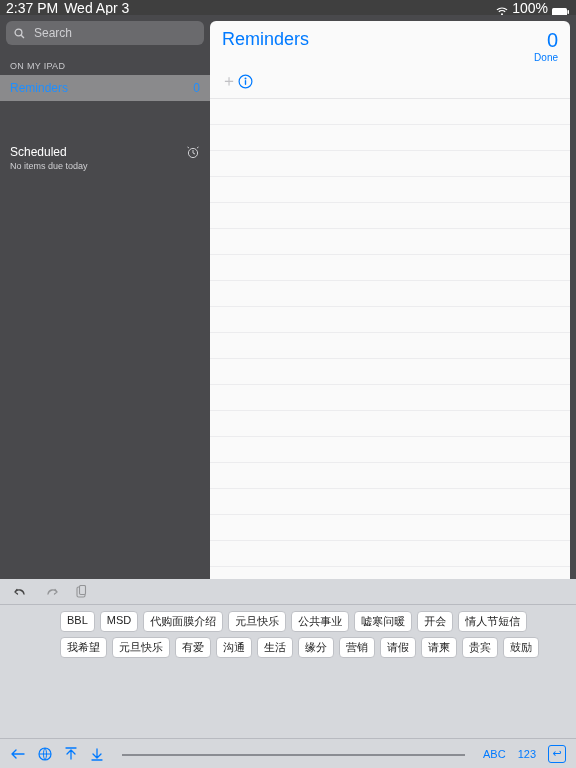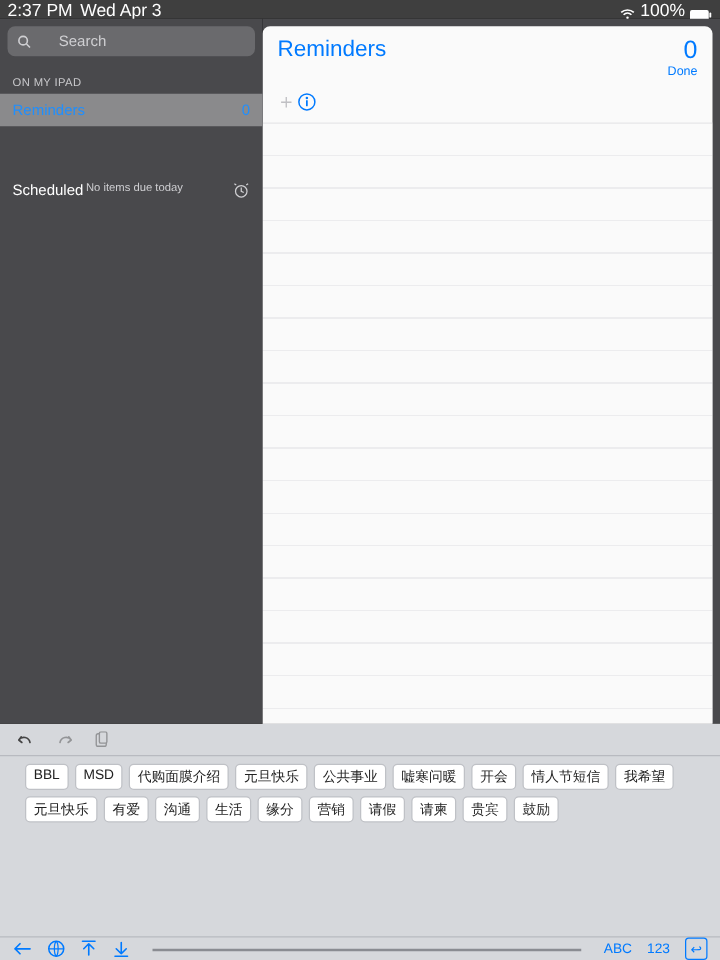--- a/index.html
+++ b/index.html
@@ -8,25 +8,25 @@
 
   
   .statusbar { height: 15px; background: #3f3f3f; color: #fff; display: flex; align-items: center; font-size: 14px; padding: 0 6px; }
   .statusbar .left { flex: 1; display: flex; gap: 6px; }
   .statusbar .right { display: flex; gap: 4px; align-items: flex-end; }
 
   .main { flex: 1; display: flex; min-height: 0; }
 
   
   .sidebar { width: 210px; background: #49494c; display: flex; flex-direction: column; padding: 6px; position: relative; }
-  .searchbox { background: #6a6a6d; border-radius: 6px; height: 24px; display: flex; align-items: center; padding: 0 8px; color: #cfcfd2; font-size: 12px; gap: 22px; }
+  .searchbox { background: #6a6a6d; border-radius: 6px; height: 24px; display: flex; align-items: center; padding: 0 8px; color: #cfcfd2; font-size: 12px; gap: 9px; }
   .sect-label { color: #c9c9cc; font-size: 9px; letter-spacing: .3px; margin: 16px 4px 4px; }
   .list-selected { background: #8a8a8c; margin: 0 -6px; padding: 6px 10px; display: flex; justify-content: space-between; color: #1f8fff; font-size: 12px; }
   .scheduled { margin: 36px -6px 0; padding: 8px 10px; color: #fff; display: flex; justify-content: space-between; align-items: flex-start; }
-  .scheduled .txt { display: flex; flex-direction: row; gap: 2px; }
+  .scheduled .txt { display: flex; flex-direction: column; gap: 2px; }
   .scheduled .title { font-size: 12px; }
   .scheduled .sub { font-size: 9px; color: #cfcfd2; text-align: center; }
   .scheduled .clk { color: #cfcfd2; font-size: 13px; }
 
   
   .panelwrap { flex: 1; background: #49494c; padding: 6px 6px 0 0; }
   .panel { background: #fafafa; border-radius: 6px 6px 0 0; height: 100%; display: flex; flex-direction: column; overflow: hidden; }
   .panel-hd { padding: 8px 12px 2px; display: flex; justify-content: space-between; align-items: flex-start; }
   .panel-hd .lt { color: #007aff; font-size: 18px; font-weight: 400; }
   .panel-hd .rt { text-align: right; }
@@ -35,23 +35,23 @@
   .row { display: flex; align-items: center; border-bottom: 1px solid #e6e6e8; padding: 6px 10px; font-size: 11px; }
   .row .plus { width: 18px; color: #c0c0c4; font-size: 16px; text-align: center; }
   .row .txt { flex: 1; padding-left: 4px; color: #2a2a2a; }
   .row .info { color: #007aff; font-size: 14px; }
   .lines { flex: 1; background: repeating-linear-gradient(#fafafa, #fafafa 25px, #ececee 25px, #ececee 26px); }
 
   
   .keyboard { height: 189px; background: #d6d8dc; display: flex; flex-direction: column; }
   .kb-top { height: 26px; display: flex; align-items: center; gap: 16px; padding: 0 12px; color: #444; border-bottom: 1px solid #b8bac0; }
   .kb-top .ic { font-size: 14px; }
-  .candidates { padding: 6px 20px; display: flex; flex-wrap: wrap; gap: 5px; align-content: flex-start; }
+  .candidates { padding: 6px 20px; display: flex; flex-wrap: wrap; gap: 5px; align-content: flex-start; margin-left: 40px; }
   .cand { background: #fff; border: 1px solid #bfc1c6; border-radius: 4px; padding: 2px 6px; font-size: 11px; color: #222; white-space: nowrap; }
-  .kb-bot { height: 19px; border-top: 1px solid #b8bac0; display: flex; align-items: center; padding: 0 10px; gap: 12px; }
+  .kb-bot { height: 30px; border-top: 1px solid #b8bac0; display: flex; align-items: center; padding: 0 10px; gap: 12px; }
   .kb-bot .ic { color: #007aff; font-size: 16px; }
   .kb-bot .spacebar { flex: 1; height: 4px; border-bottom: 2px solid #8a8c92; margin: 0 6px; }
   .kb-bot .abc { color: #007aff; font-size: 11px; }
   .kb-bot .enter { width: 18px; height: 18px; border: 1.5px solid #007aff; border-radius: 3px; display: flex; align-items: center; justify-content: center; color: #007aff; font-size: 11px; }
 
   svg { display: block; }
 </style>
 </head>
 <body>
 

